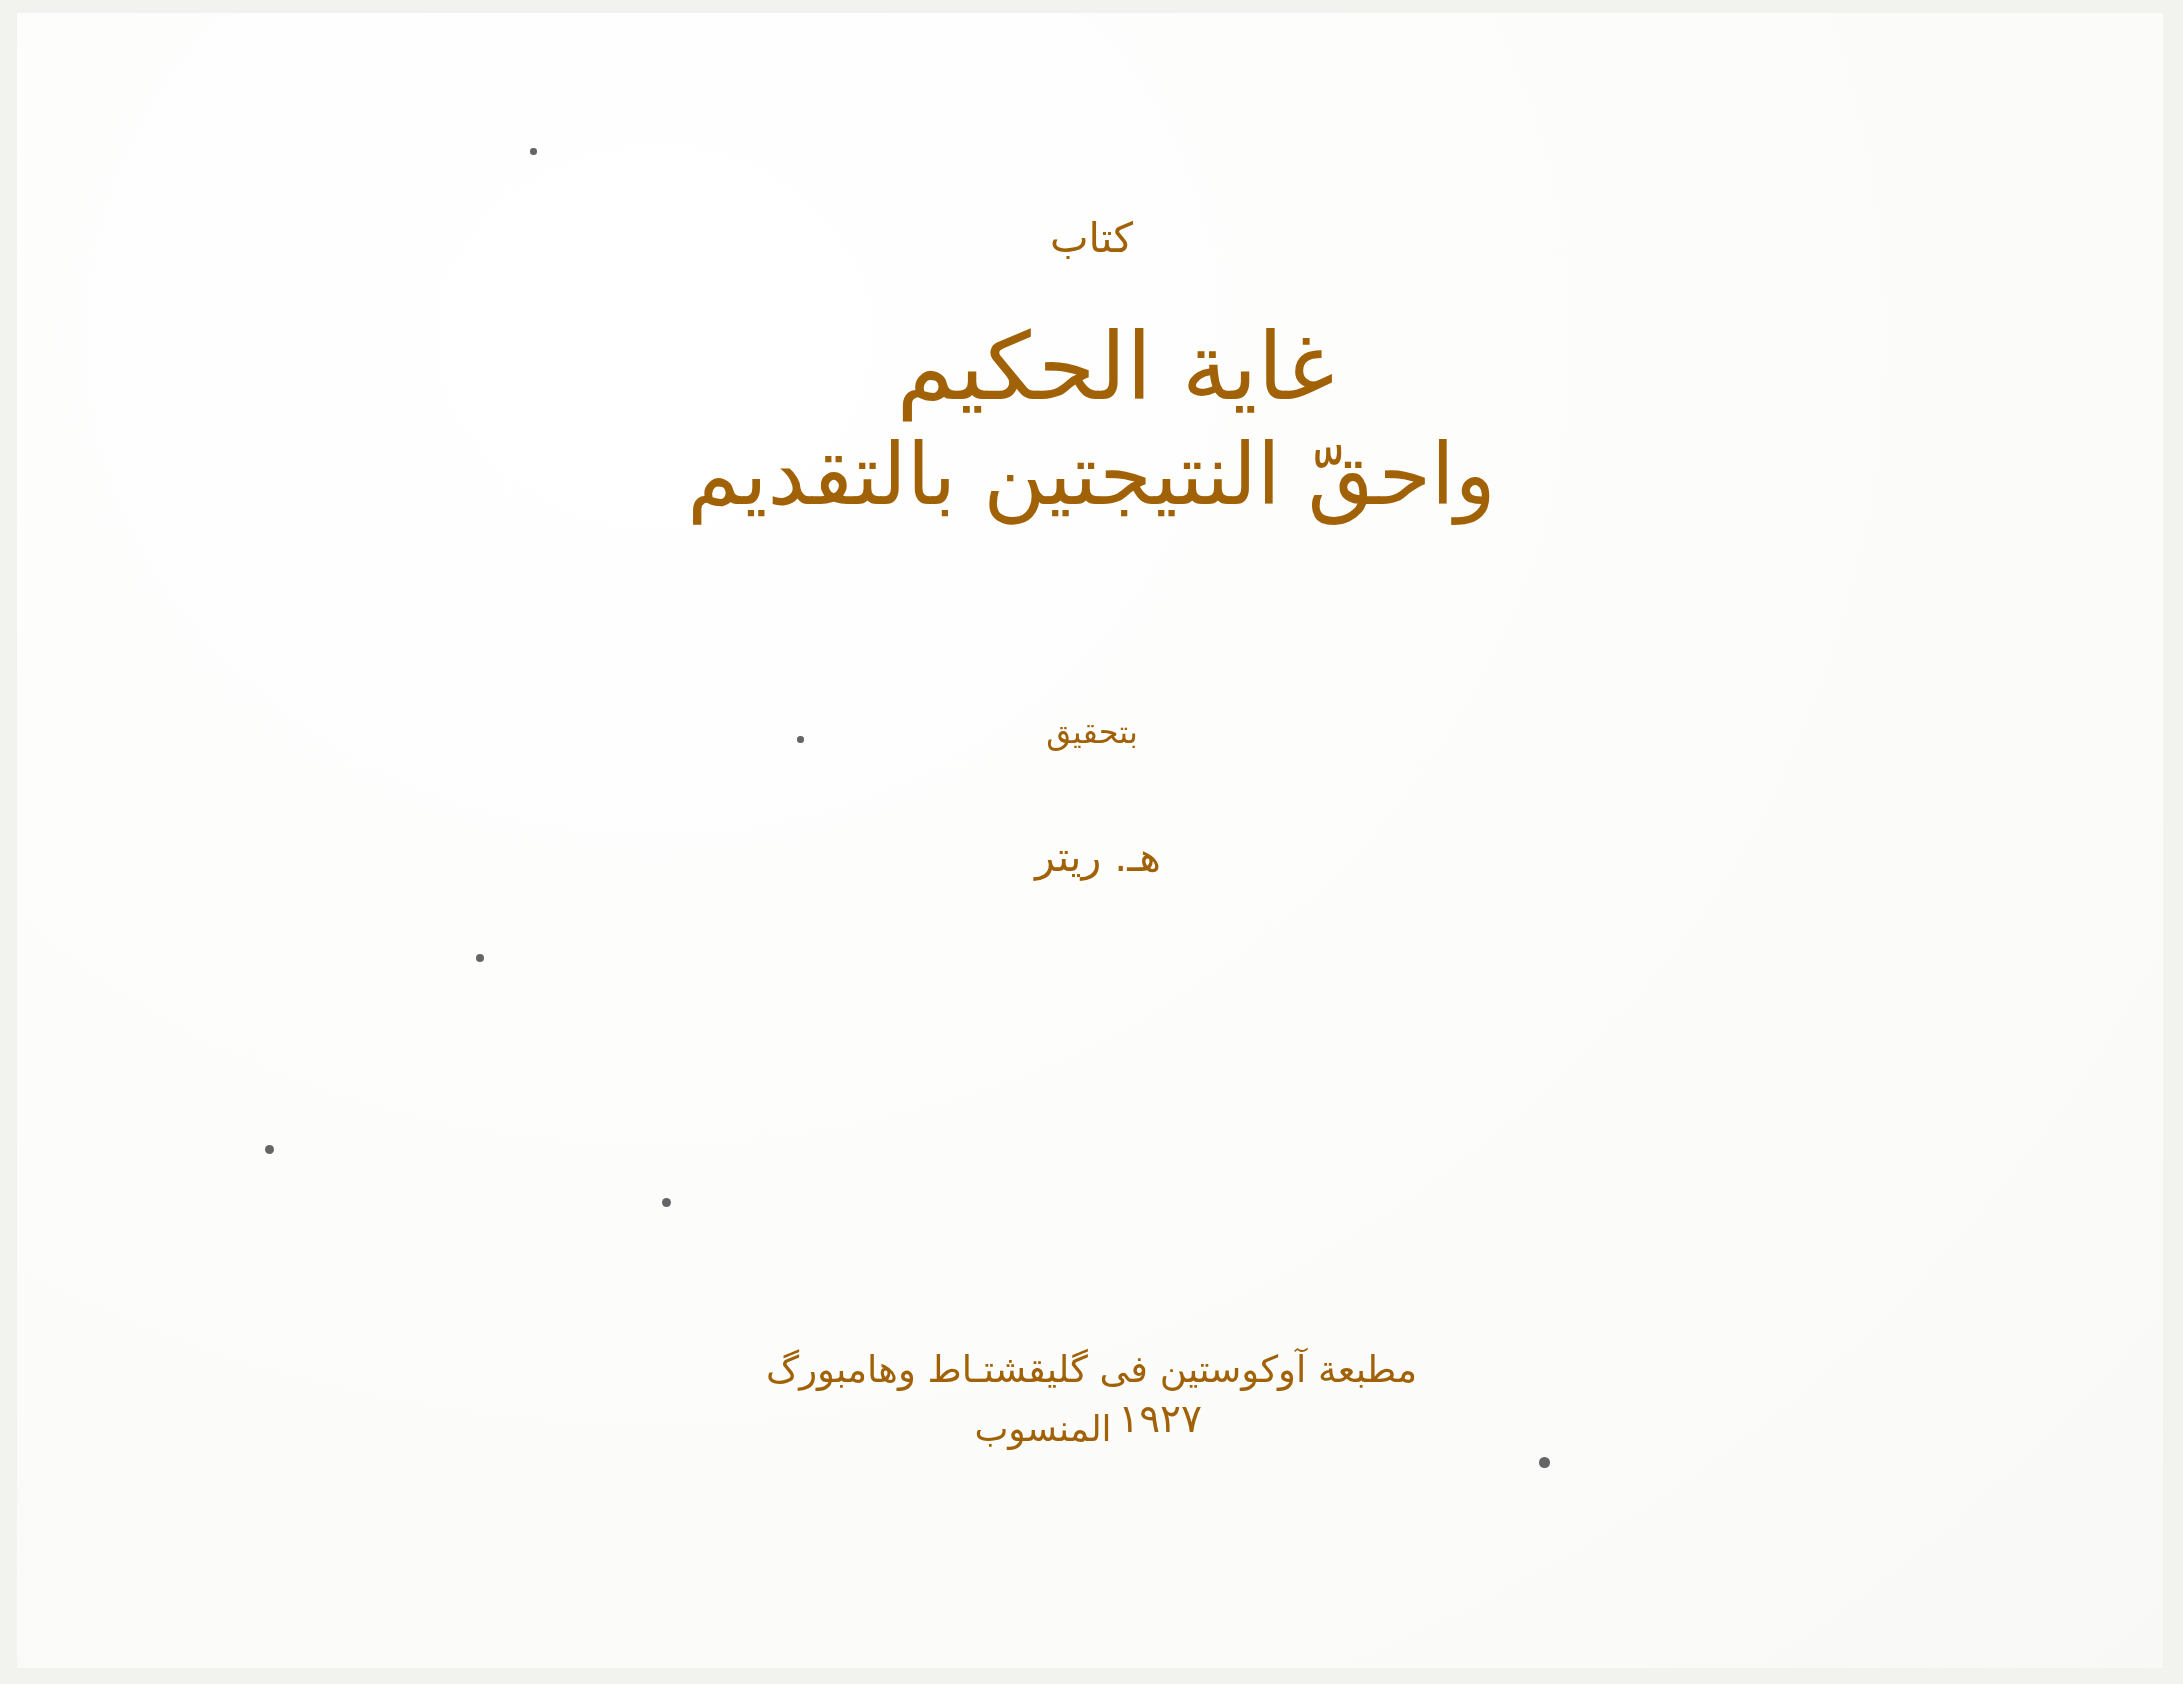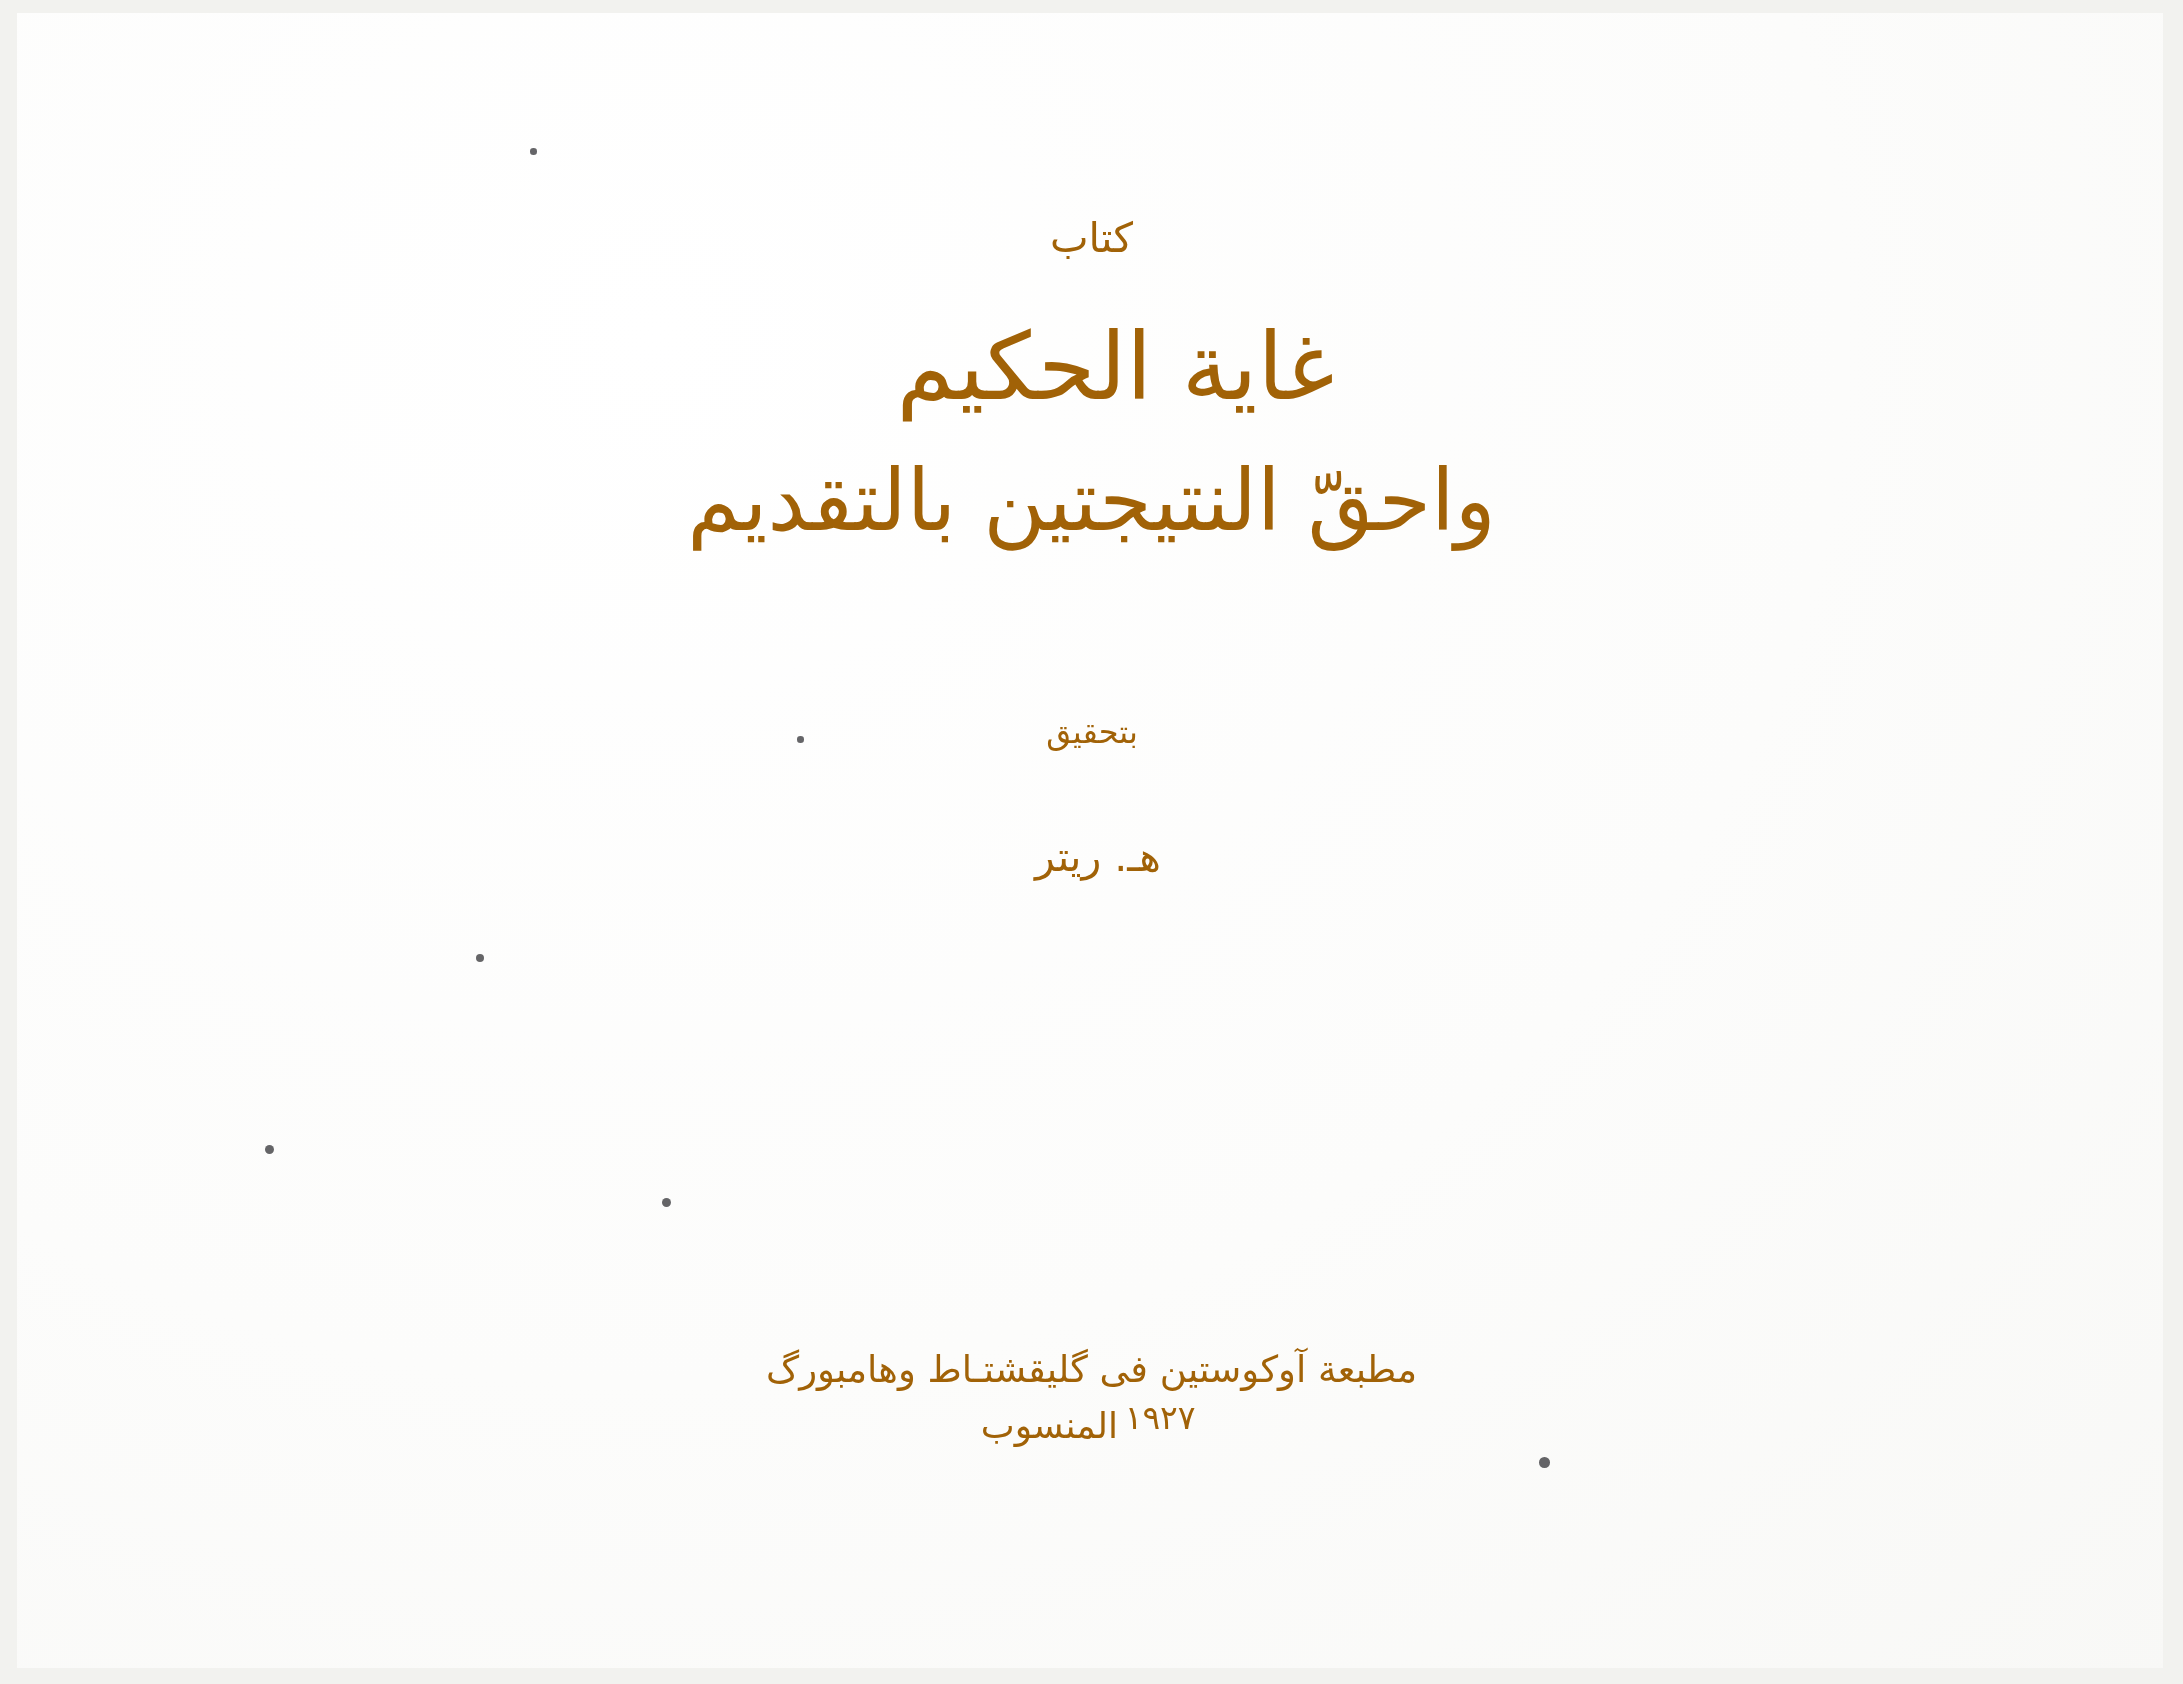--- a/index.html
+++ b/index.html
@@ -55,21 +55,20 @@
     top: 311px;
     font-size: 93px;
     font-weight: 500;
     margin-left: 48px;
   }
   #main-title-2 {
     left: 0; right: 0;
     top: 423px;
     font-size: 85px;
     font-weight: 500;
-    margin-top: 26px;
   }
   #attribution {
     left: 0; right: 0;
     top: 570px;
     font-size: 44px;
   }
   #edited-by-label {
     left: 1px; right: 0;
     top: 713px;
     font-size: 32px;
@@ -90,21 +89,21 @@
   #imprint-year-row {
     left: 0; right: 0;
     top: 1404px;
     font-size: 36px;
   }
   #imprint-year-row .year-inner {
     display: inline-block;
   }
   .year-num {
     display: inline-block;
-    font-size: 33px;
+    font-size: 39px;
     transform: translateY(-9.3px);
     padding: 0 6.6px;
   }
   .year-word {
     display: inline-block;
   }
 
   
   .speck {
     position: absolute;

